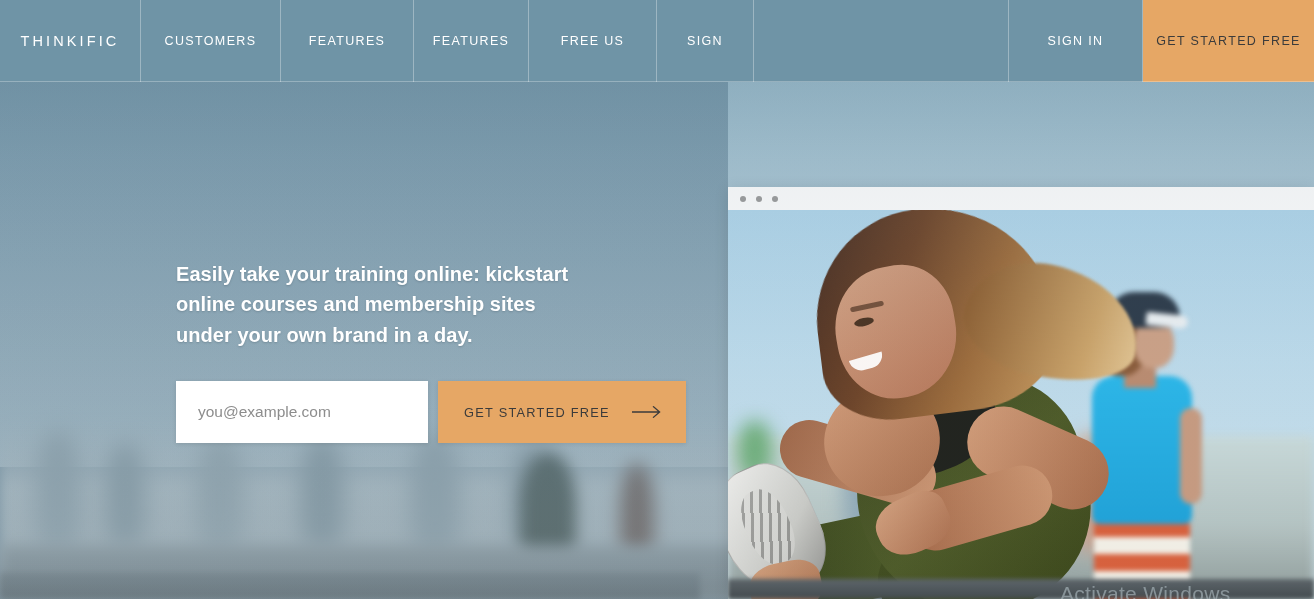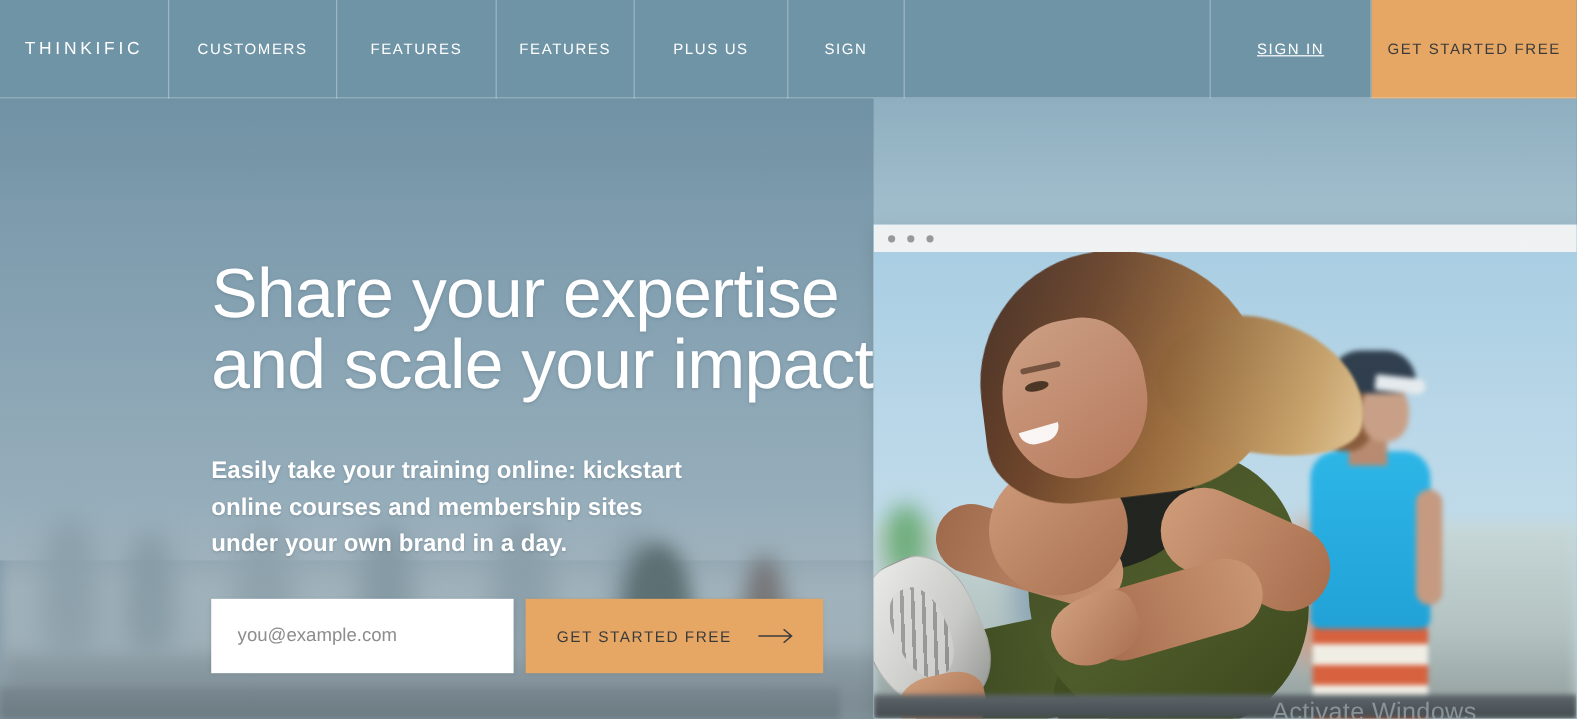--- a/index.html
+++ b/index.html
@@ -260,21 +260,20 @@
   .nav-item.i-features  { width:133px; }
   .nav-item.i-customers { width:140px; }
   .nav-item.i-pricing   { width:115px; }
   .nav-item.i-about     { width:128px; }
   .nav-item.i-plus      { width:97px; }
   .nav-spacer { flex:1 1 auto; border-right:1px solid rgba(255,255,255,.32); }
   .nav-signin {
     width:134px; display:flex; align-items:center; justify-content:center;
     color:#fff; font-size:12.5px; letter-spacing:1.35px; cursor:pointer;
     border-right:1px solid rgba(255,255,255,.32);
-    text-decoration:underline;
   }
   .nav-cta {
     width:171px; display:flex; align-items:center; justify-content:center;
     background:#e6a765; color:#3b3b3b;
     font-size:12.5px; letter-spacing:1.35px; cursor:pointer; white-space:nowrap;
   }
 
   
   .hero-copy { position:absolute; left:176px; top:215px; z-index:20; width:560px; }
   .hero-h1 {
@@ -386,32 +385,28 @@
     </div>
   </div>
 
   <div class="overlay-edge"></div>
 
   <nav class="nav">
     <div class="nav-logo">THINKIFIC</div>
     <div class="nav-item i-customers">CUSTOMERS</div>
     <div class="nav-item i-features">FEATURES</div>
     <div class="nav-item i-pricing">FEATURES</div>
-    <div class="nav-item i-about">PLUS US</div>
+    <div class="nav-item i-about">FREE US</div>
     <div class="nav-item i-plus">SIGN</div>
     <div class="nav-spacer"></div>
     <div class="nav-signin">SIGN IN</div>
     <div class="nav-cta">GET STARTED FREE</div>
   </nav>
 
   <div class="hero-copy">
-    <h1 class="hero-h1">
-      <span class="ln">Share your expertise</span>
-      <span class="ln">and scale your impact</span>
-    </h1>
     <p class="hero-sub">
       <span>Easily take your training online: kickstart online courses</span>
       <span>and membership sites under your own brand in a day.</span>
     </p>
 
     <form class="hero-form">
       <input class="hero-input" type="text" placeholder="you@example.com" style="">
       <button class="hero-btn" type="submit">
         <span>GET STARTED FREE</span>
         <svg class="arrow-ic" width="30" height="12" viewBox="0 0 30 12">

